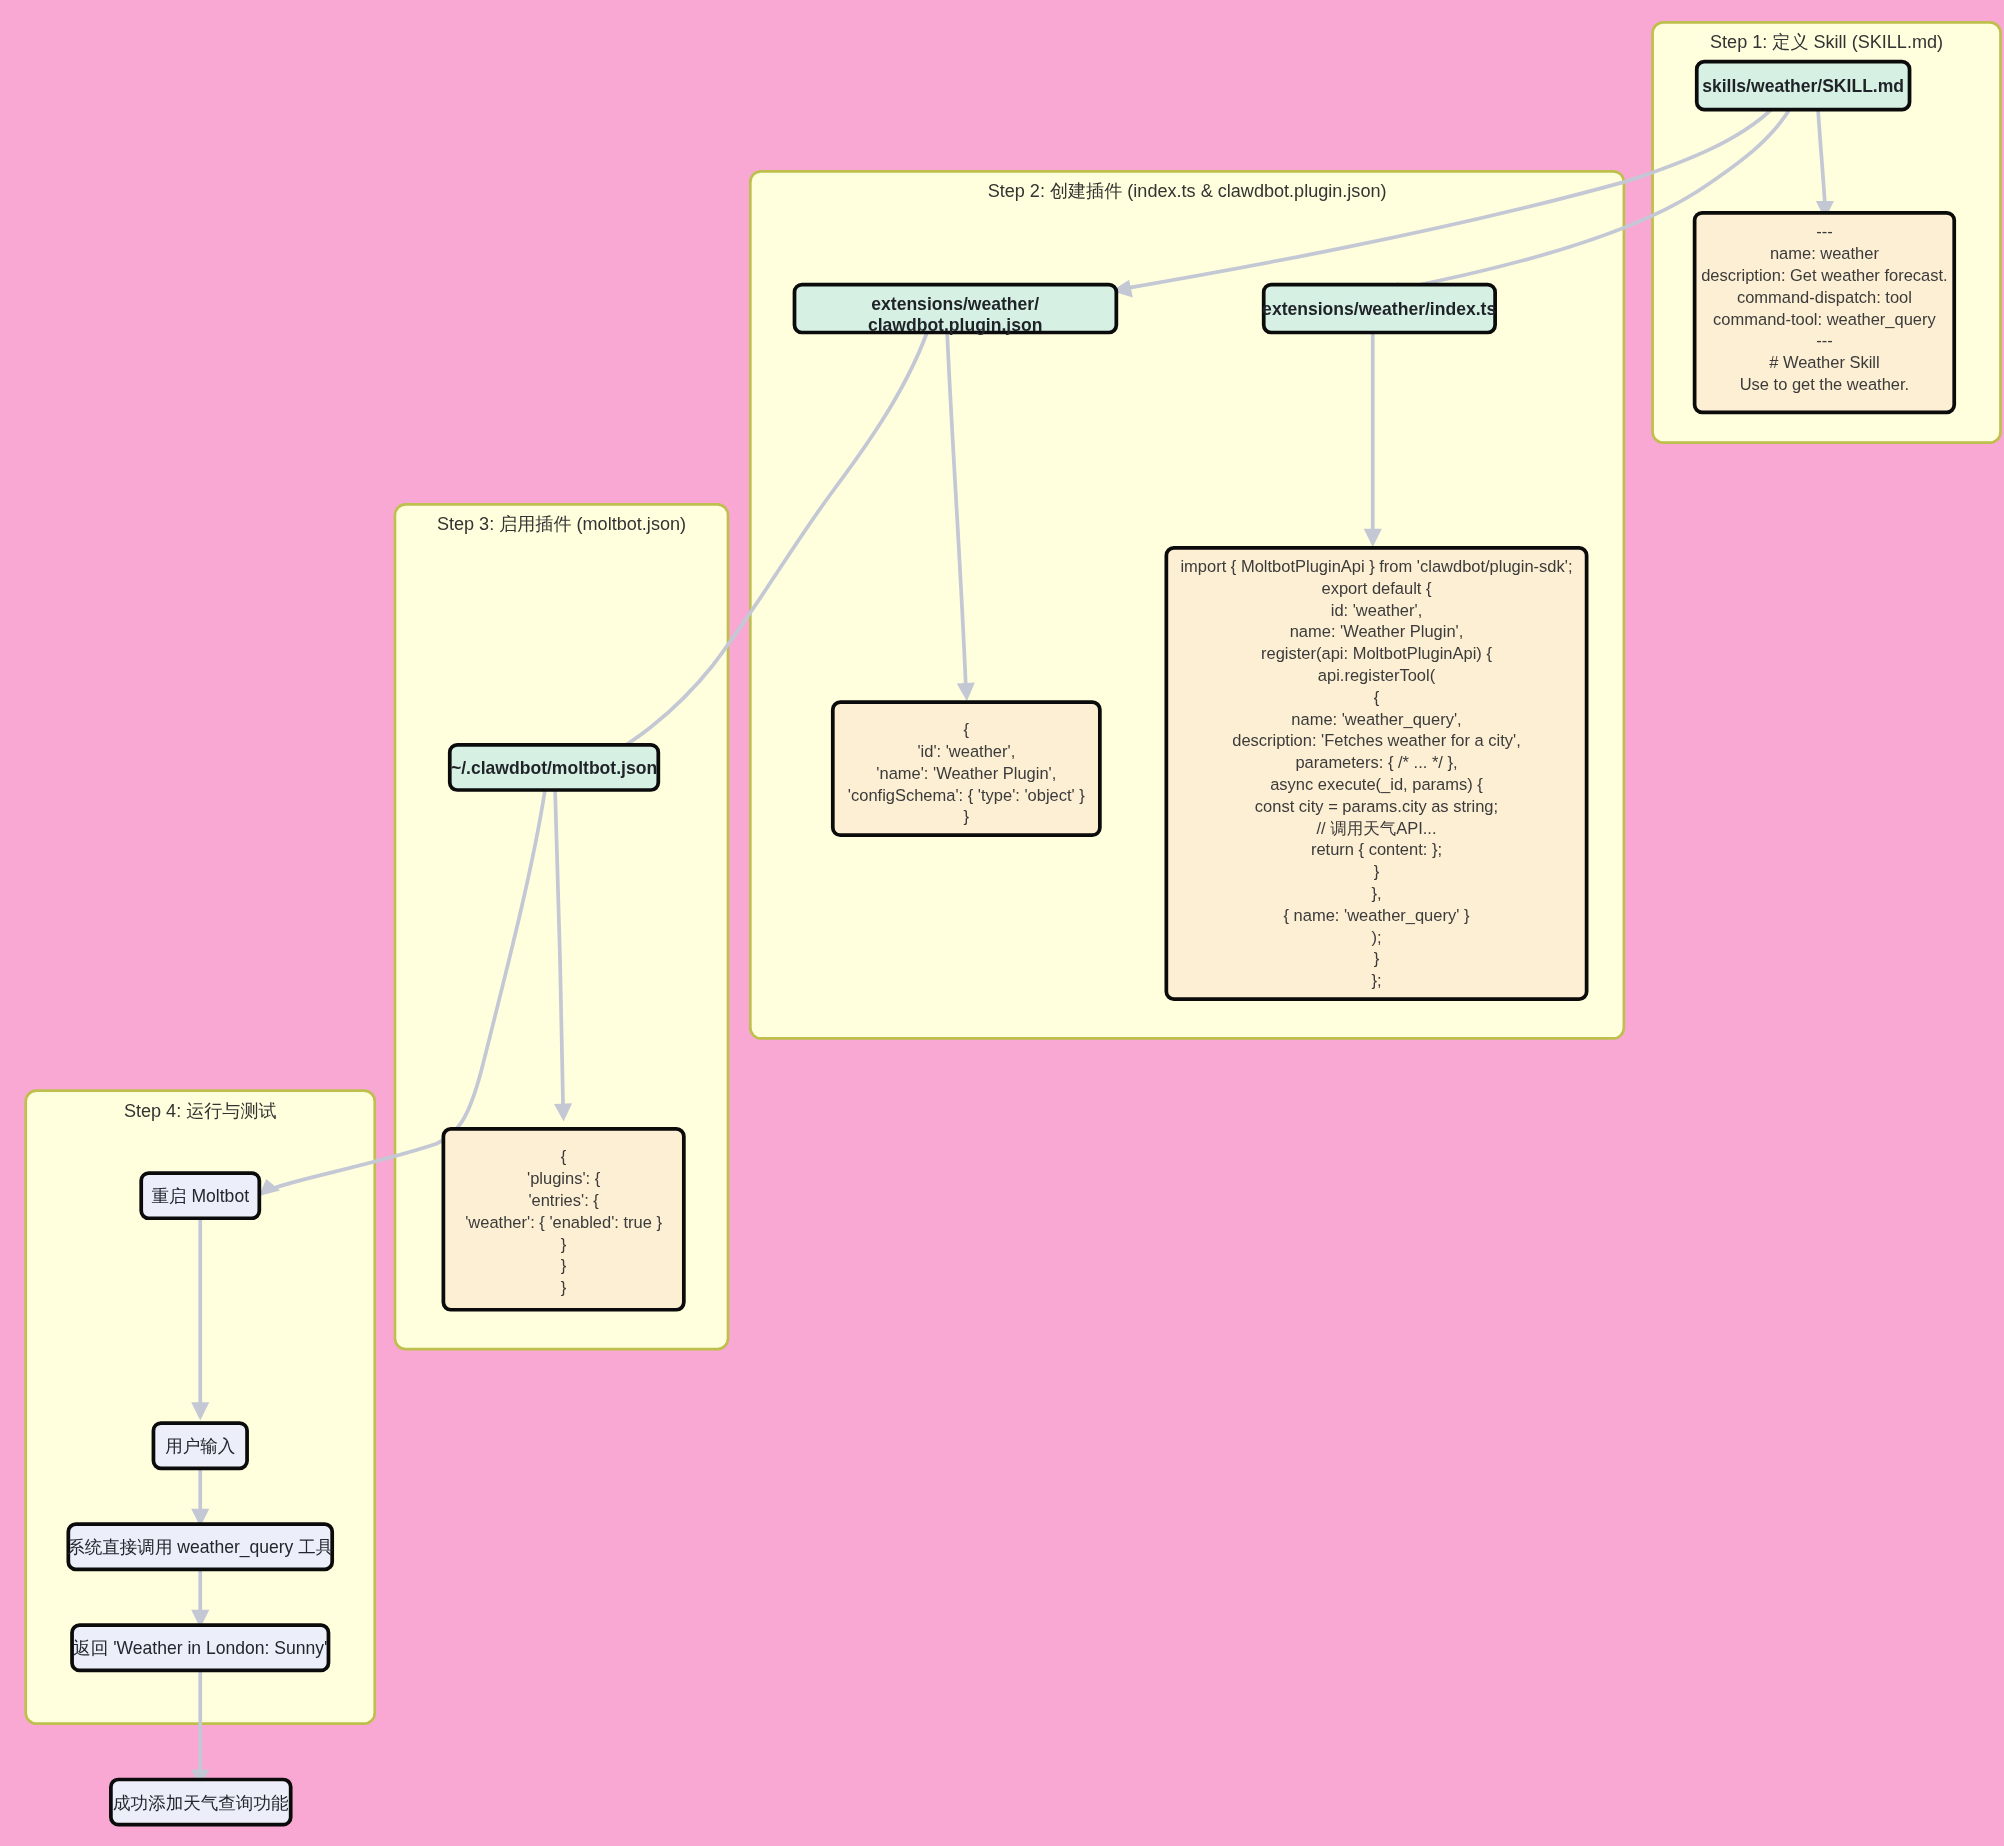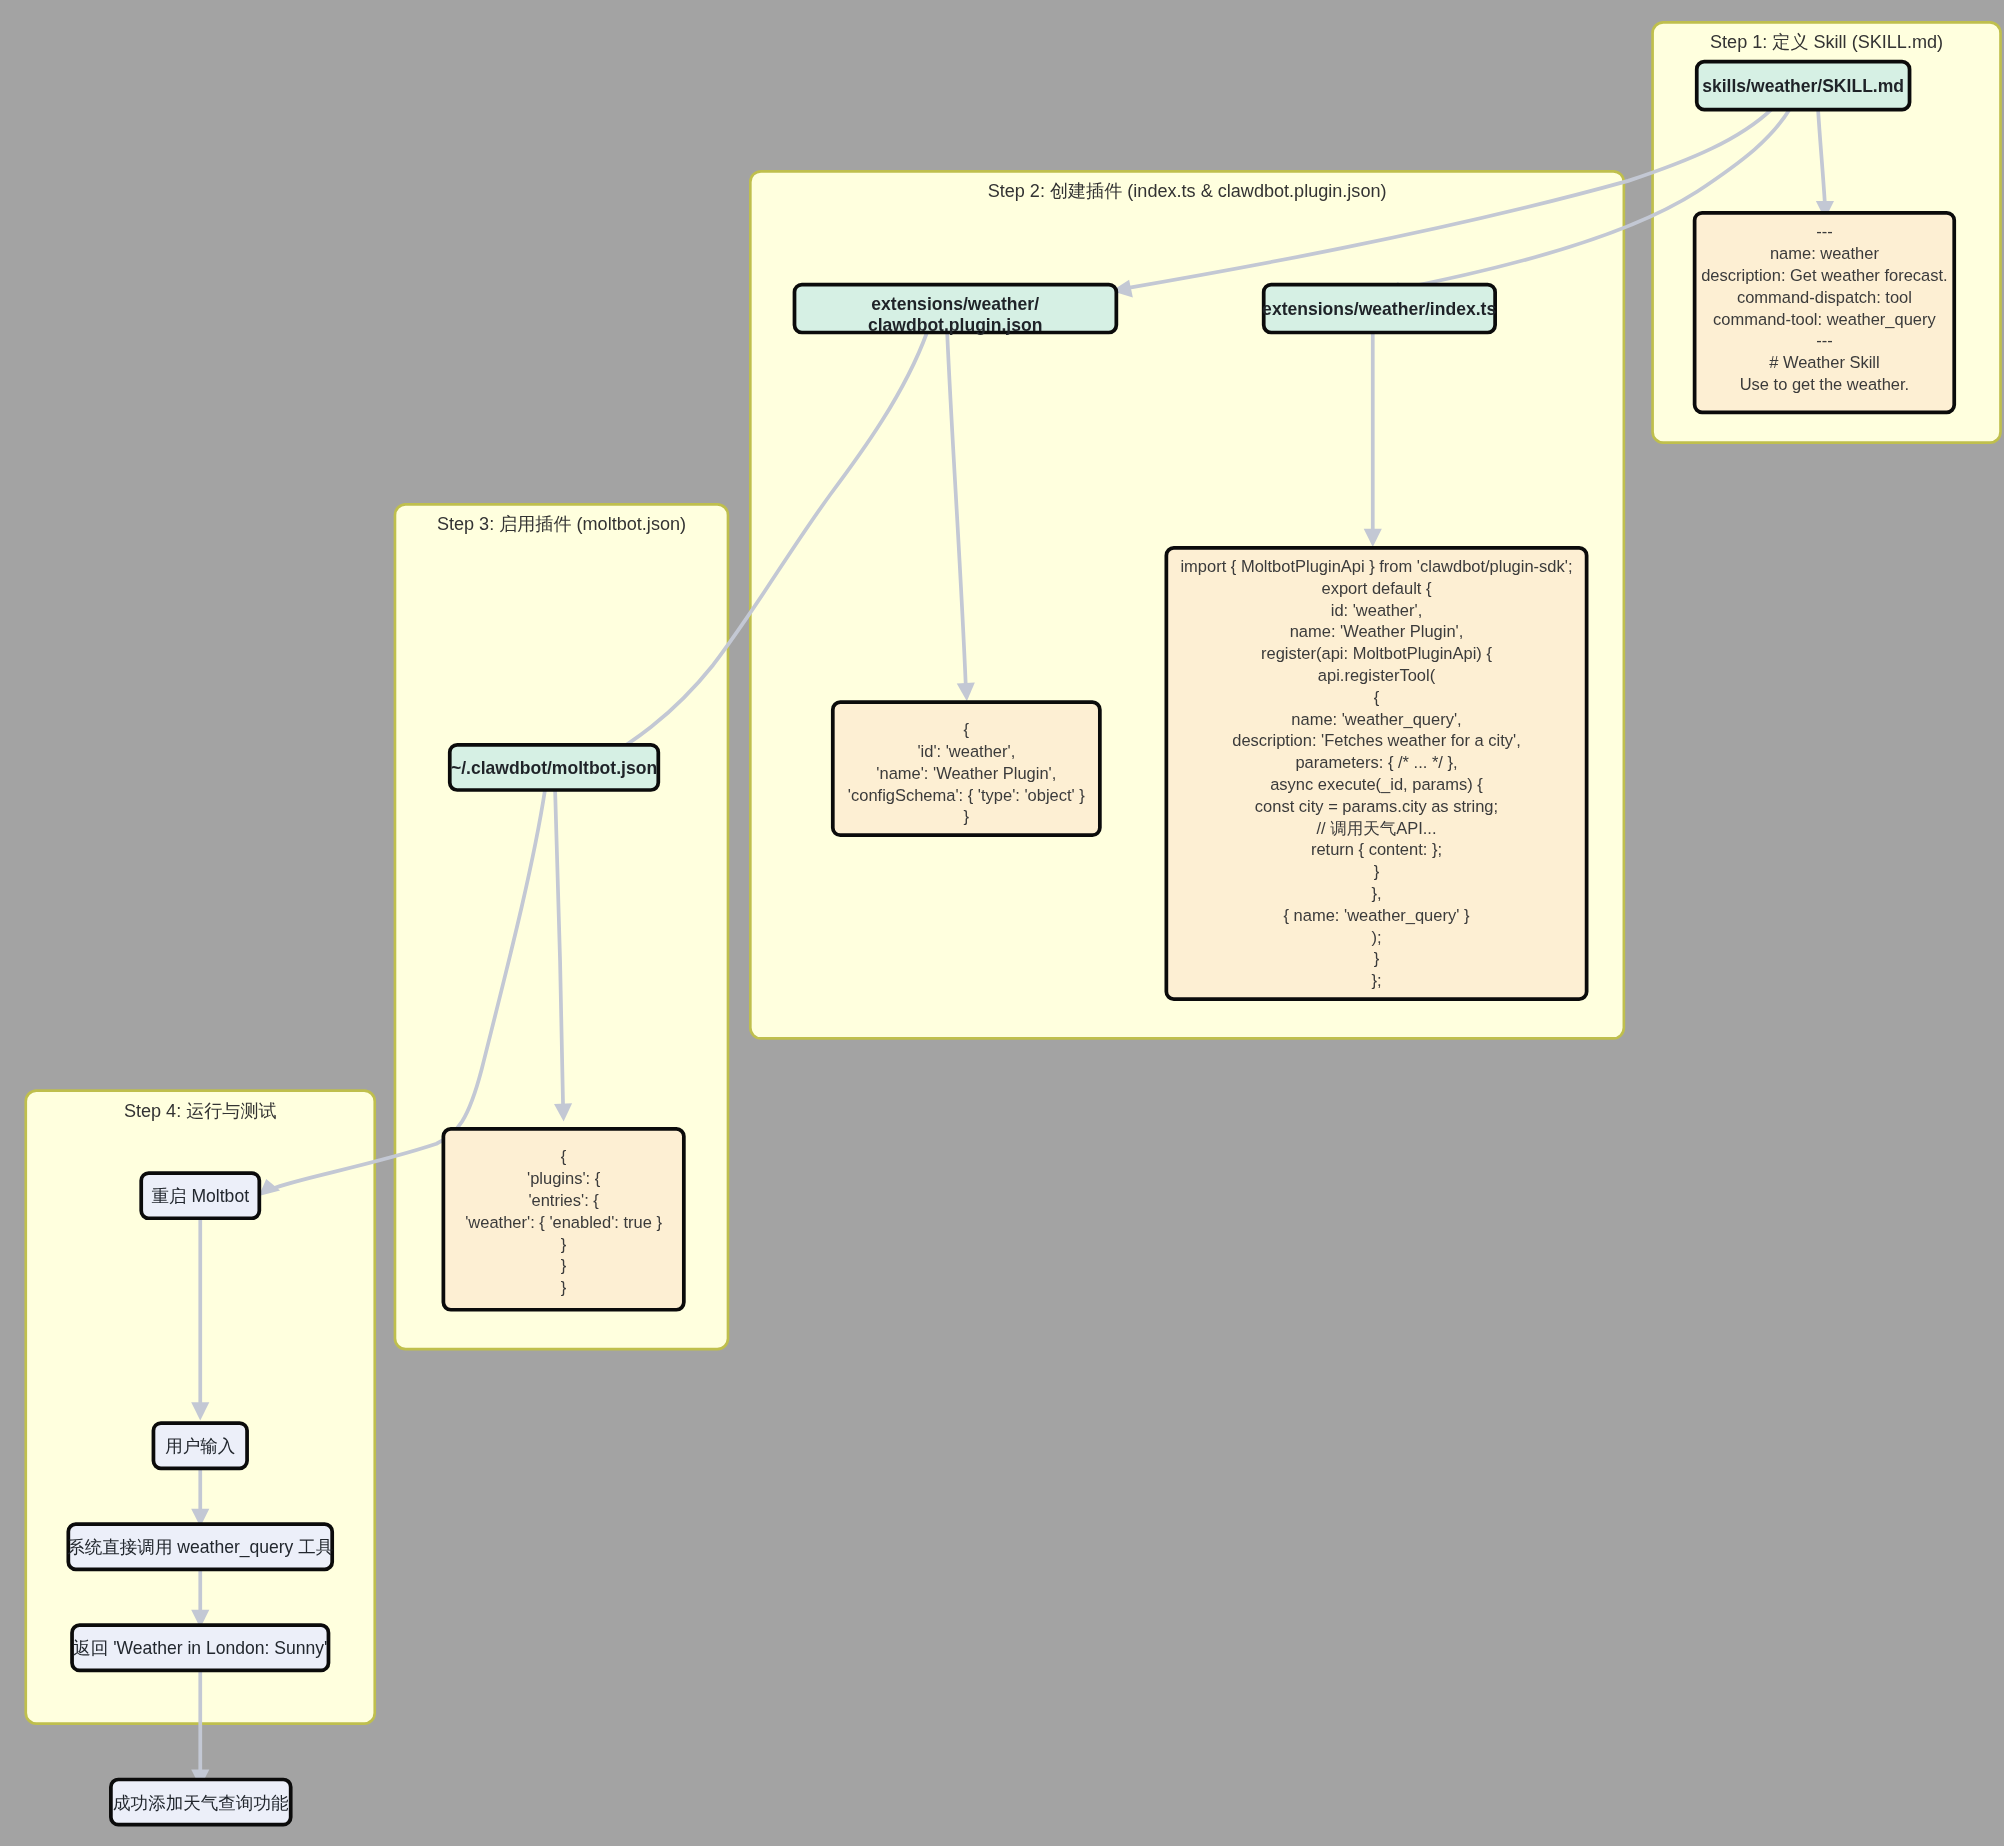--- a/index.html
+++ b/index.html
@@ -1,17 +1,17 @@
 <!DOCTYPE html>
 <html style="font-size:8.5px"><head>
 <meta charset="utf-8">
 <style>
   html,body{margin:0;padding:0;background:#ffffff;}
   body{font-family:"Liberation Sans","DejaVu Sans",sans-serif;}
-  #stage{position:relative;width:2005px;height:1846px;background:#a3a3a3;overflow:hidden;}
+  #stage{position:relative;width:2005px;height:1846px;background:#f9a8d4;overflow:hidden;}
   svg.layer{position:absolute;left:0;top:0;width:2005px;height:1846px;}
   .sg-title{font-size:34px;fill:#333333;text-anchor:middle;dominant-baseline:middle;}
   .node-label{font-size:33px;fill:#1f2328;text-anchor:middle;font-weight:bold;}
   .node-label-plain{font-size:33px;fill:#22272e;text-anchor:middle;}
   .code-line{font-size:31px;fill:#3b3b3b;text-anchor:middle;}
   .edge{fill:none;stroke:#c3c8d4;stroke-width:7;}
   .arrowhead{fill:#c3c8d4;}
 </style>
 </head>
 <body>

